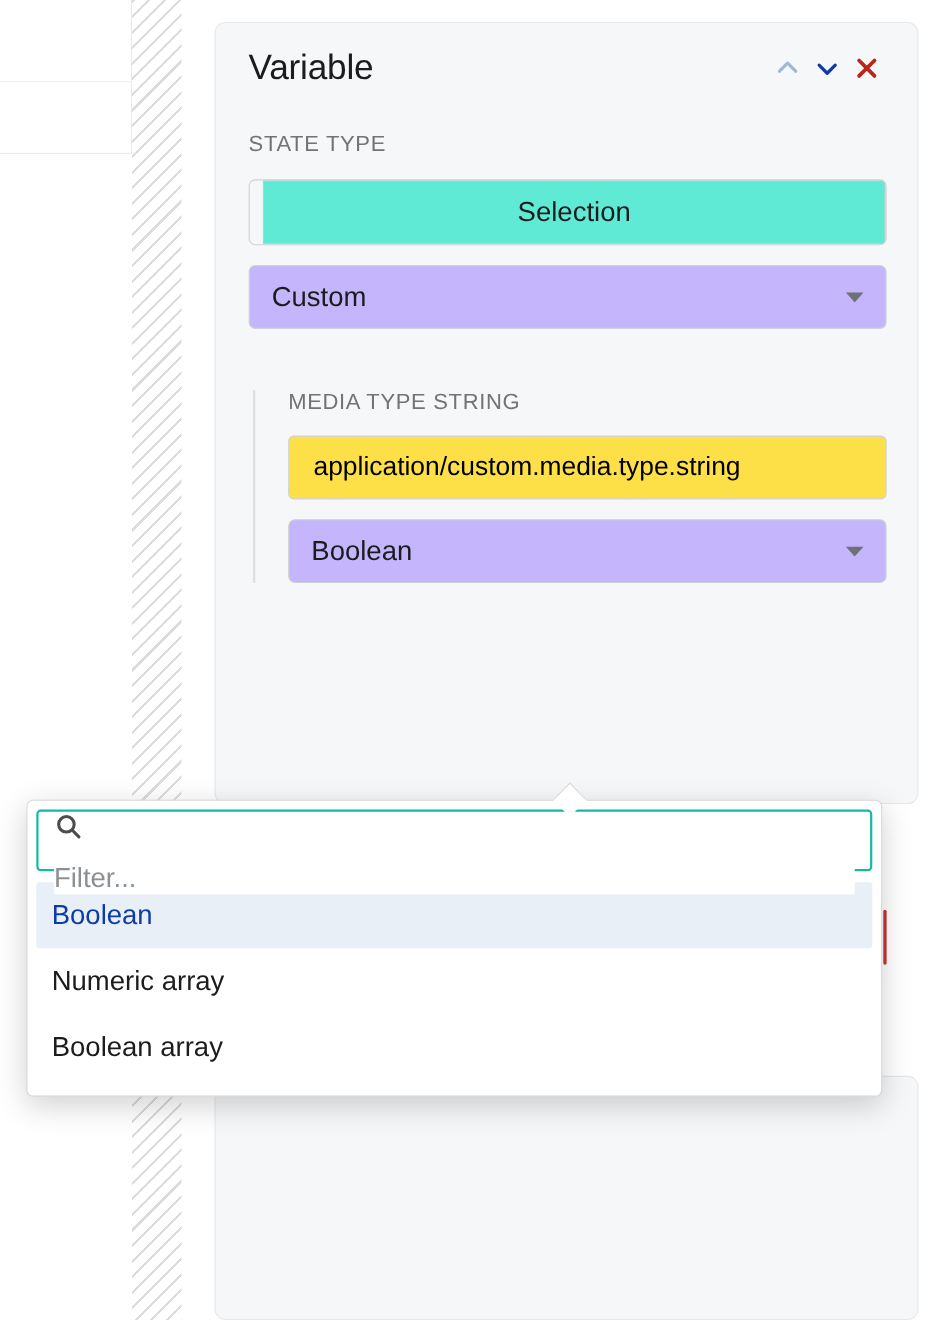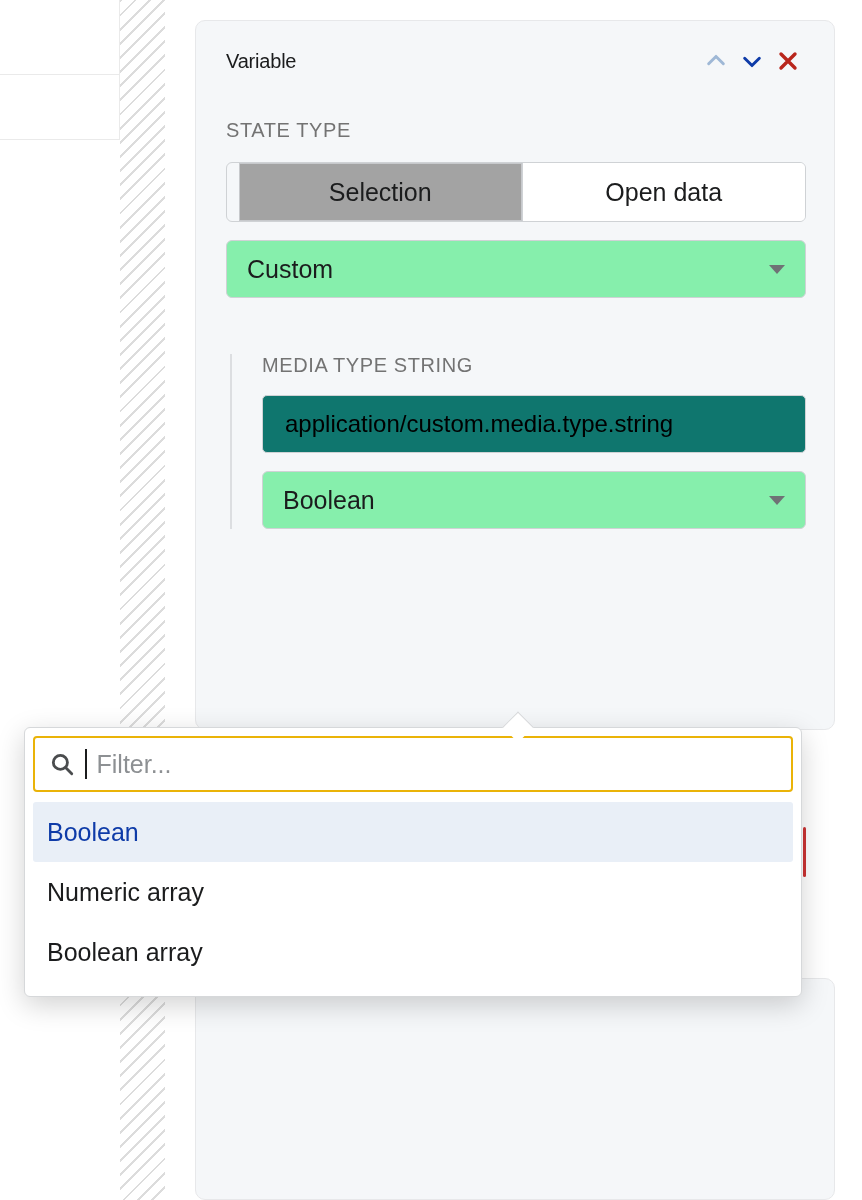--- a/index.html
+++ b/index.html
@@ -21,76 +21,76 @@
       background-image: repeating-linear-gradient(135deg, #dcdcdc 0 2px, #ffffff 2px 10px);
     }
 
     
     .panel {
       position:absolute; top:20px; left:195px; width:640px;
       background:#f5f7f9; border:1px solid #e7e8ea; border-radius:10px;
       padding:22px 28px 200px 30px;
     }
     .panel-head { display:flex; align-items:center; }
-    .panel-title { font-size:20px; font-weight:500; letter-spacing:-0.2px; }
+    .panel-title { font-size:32px; font-weight:500; letter-spacing:-0.2px; }
     .panel-head .spacer { flex:1; }
     .head-btn { width:36px; height:36px; display:flex; align-items:center; justify-content:center; cursor:pointer; }
 
     .chevron-up svg, .chevron-down svg { width:22px; height:22px; }
     .chevron-up { color:#9fb8d6; }
     .chevron-down { color:#0e3ba8; }
     .close-x { color:#b9261c; }
     .close-x svg { width:24px; height:24px; }
 
     .section-label {
       font-size:20px; letter-spacing:0.6px; color:#737373; margin-top:40px;
     }
 
     
     .seg { display:flex; margin-top:20px; border:1px solid #cfd2d5; border-radius:6px; overflow:hidden; height:60px; }
     .seg-item {
       flex:1; display:flex; align-items:center; justify-content:center;
       font-size:25px; cursor:pointer; background:#fff; color:#1b1c1d;
     }
-    .seg-item.active { background:#a3a3a3; box-shadow: inset 0 0 0 1px #c7c9cc; margin-left: 12px; }
+    .seg-item.active { background:#5eead4; box-shadow: inset 0 0 0 1px #c7c9cc; margin-left: 12px; }
     .seg-item + .seg-item { border-left:1px solid #cfd2d5; }
 
     
     .select {
       margin-top:18px; height:58px; border:1px solid #cfd2d5; border-radius:6px;
-      background:#86efac; display:flex; align-items:center;
+      background:#c4b5fd; display:flex; align-items:center;
       padding:0 20px; font-size:25px; cursor:pointer;
       justify-content:space-between;
     }
     .caret { width:0;height:0;border-left:8px solid transparent;border-right:8px solid transparent;border-top:9px solid #6f7275; }
 
     
     .nested { margin-top:56px; margin-left:4px; padding-left:30px; border-left:2px solid #dcdee1; }
 
     .text-input {
       margin-top:18px; height:58px; width:100%; border:1px solid #cfd2d5; border-radius:5px;
-      background:#0f766e; padding:0 22px; font-size:24px;
+      background:#fde047; padding:0 22px; font-size:24px;
     }
 
     
     .popover {
       position:absolute; left:24px; top:727px; width:778px;
       background:#fff; border:1px solid #d6d8da; border-radius:6px;
       box-shadow:0 8px 28px rgba(0,0,0,0.18);
       padding:8px 8px 14px 8px;
     }
     .popover .pointer {
       position:absolute; top:-12px; right:272px; width:22px; height:22px;
       background:#fff; border-left:1px solid #d6d8da; border-top:1px solid #d6d8da;
       transform:rotate(45deg);
     }
 
     .filter-wrap {
-      border:2px solid #eab308; border-radius:4px; display:flex; align-items:center;
-      height:56px; padding:0 14px; gap:10px;
+      border:2px solid #14b8a6; border-radius:4px; display:flex; 
+      height:56px; padding:0 14px; gap:10px;flex-direction:column;
     }
     .filter-wrap svg { width:26px; height:26px; color:#4a4c4e; flex:none; }
     .filter-input {
       flex:1; border:none; outline:none; font-size:25px; color:#1b1c1d;
     }
     .filter-input::placeholder { color:#8d9093; }
 
     .opt-list { padding-top:10px; }
     .opt {
       height:60px; display:flex; align-items:center; padding:0 14px;
@@ -142,21 +142,20 @@
     <div class="head-btn close-x">
       <svg viewBox="0 0 24 24">
           <path d="M5 5 L19 19 M19 5 L5 19" fill="none" stroke="currentColor" stroke-width="3.4" stroke-linecap="round"></path>
         </svg>
     </div>
   </div>
 
   <div class="section-label">STATE TYPE</div>
   <div class="seg">
     <div class="seg-item active">Selection</div>
-    <div class="seg-item">Open data</div>
   </div>
 
   <div class="select">
     <span>Custom</span>
     <span class="caret"></span>
   </div>
 
   <div class="nested">
     <div class="section-label" style="margin-top:0">MEDIA TYPE STRING</div>
     <input class="text-input" value="application/custom.media.type.string" style="">

